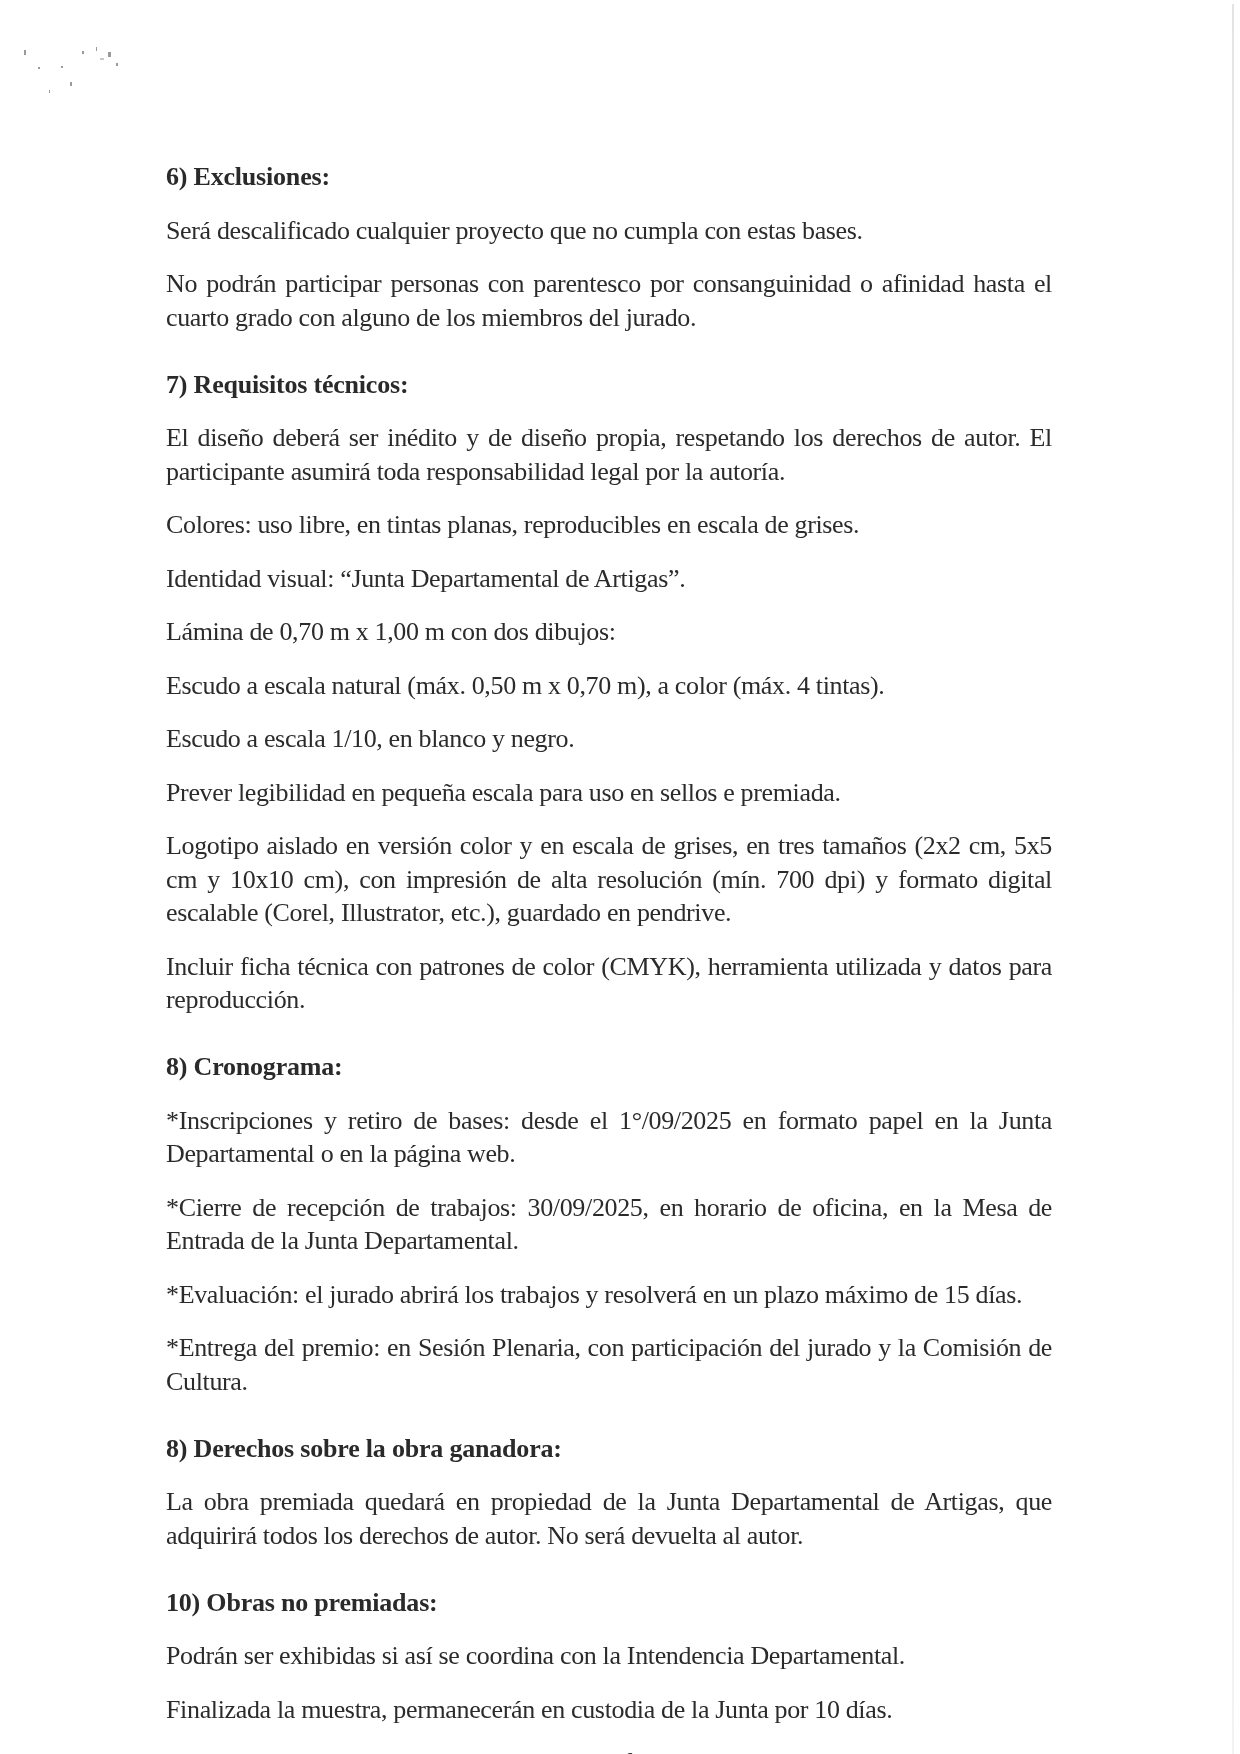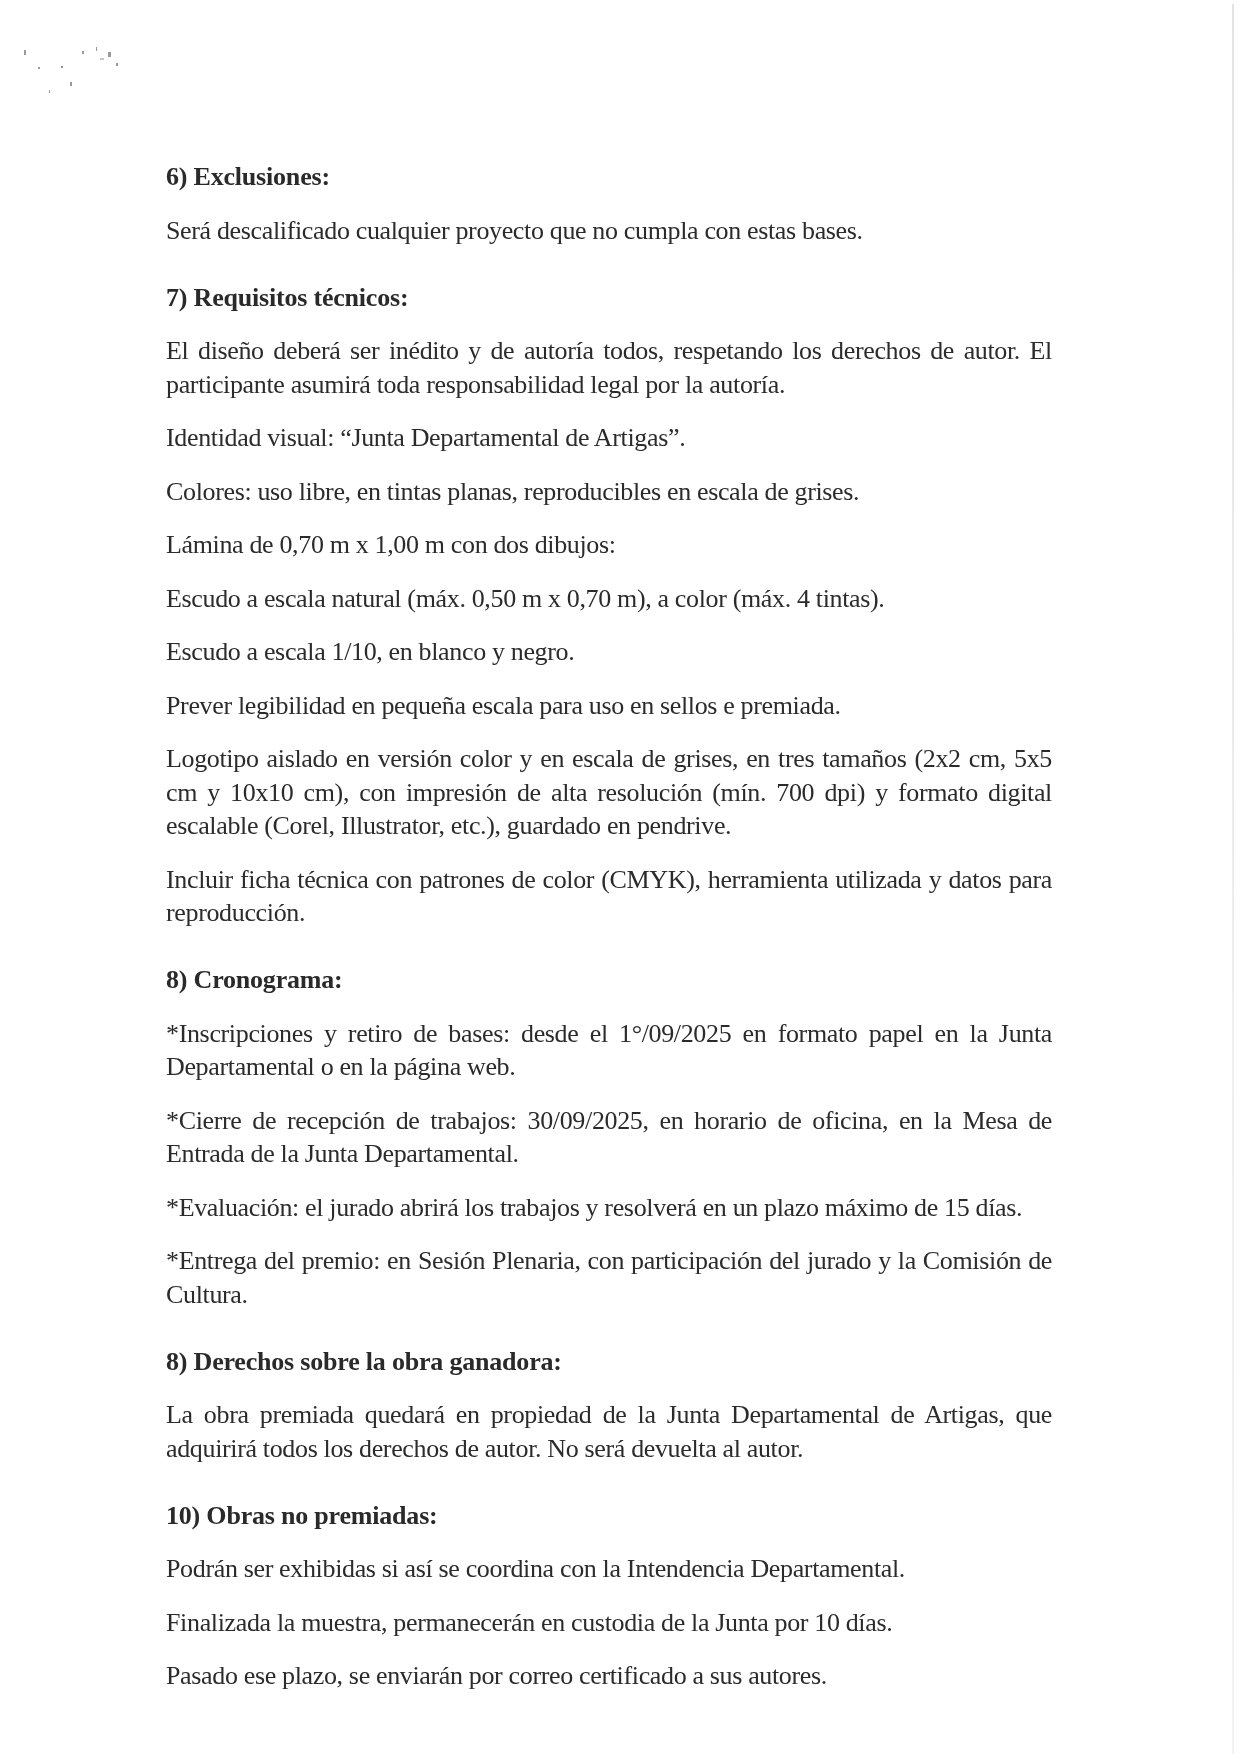--- a/index.html
+++ b/index.html
@@ -73,27 +73,28 @@
     <rect x="49" y="90" width="1" height="3"></rect>
     <rect x="100" y="58" width="4" height="2" fill="#c8c8c8"></rect>
   </g>
 </svg>
 
 <div class="page">
 
   <div class="section">
     <div class="section-title">6) Exclusiones:</div>
     <div class="para line">Será descalificado cualquier proyecto que no cumpla con estas bases.</div>
+    <div class="para line">No podrán participar personas con parentesco por consanguinidad o afinidad hasta el cuarto grado con alguno de los miembros del jurado.</div>
   </div>
 
   <div class="section">
     <div class="section-title">7) Requisitos técnicos:</div>
-    <div class="para line">El diseño deberá ser inédito y de autoría todos, respetando los derechos de autor. El participante asumirá toda responsabilidad legal por la autoría.</div>
+    <div class="para line">El diseño deberá ser inédito y de diseño propia, respetando los derechos de autor. El participante asumirá toda responsabilidad legal por la autoría.</div>
+    <div class="para line">Colores: uso libre, en tintas planas, reproducibles en escala de grises.</div>
     <div class="para line">Identidad visual: “Junta Departamental de Artigas”.</div>
-    <div class="para line">Colores: uso libre, en tintas planas, reproducibles en escala de grises.</div>
     <div class="para line">Lámina de 0,70 m x 1,00 m con dos dibujos:</div>
     <div class="para line">Escudo a escala natural (máx. 0,50 m x 0,70 m), a color (máx. 4 tintas).</div>
     <div class="para line">Escudo a escala 1/10, en blanco y negro.</div>
     <div class="para line">Prever legibilidad en pequeña escala para uso en sellos e premiada.</div>
     <div class="para line">Logotipo aislado en versión color y en escala de grises, en tres tamaños (2x2 cm, 5x5 cm y 10x10 cm), con impresión de alta resolución (mín. 700 dpi) y formato digital escalable (Corel, Illustrator, etc.), guardado en pendrive.</div>
     <div class="para line">Incluir ficha técnica con patrones de color (CMYK), herramienta utilizada y datos para reproducción.</div>
   </div>
 
   <div class="section">
     <div class="section-title">8) Cronograma:</div>

